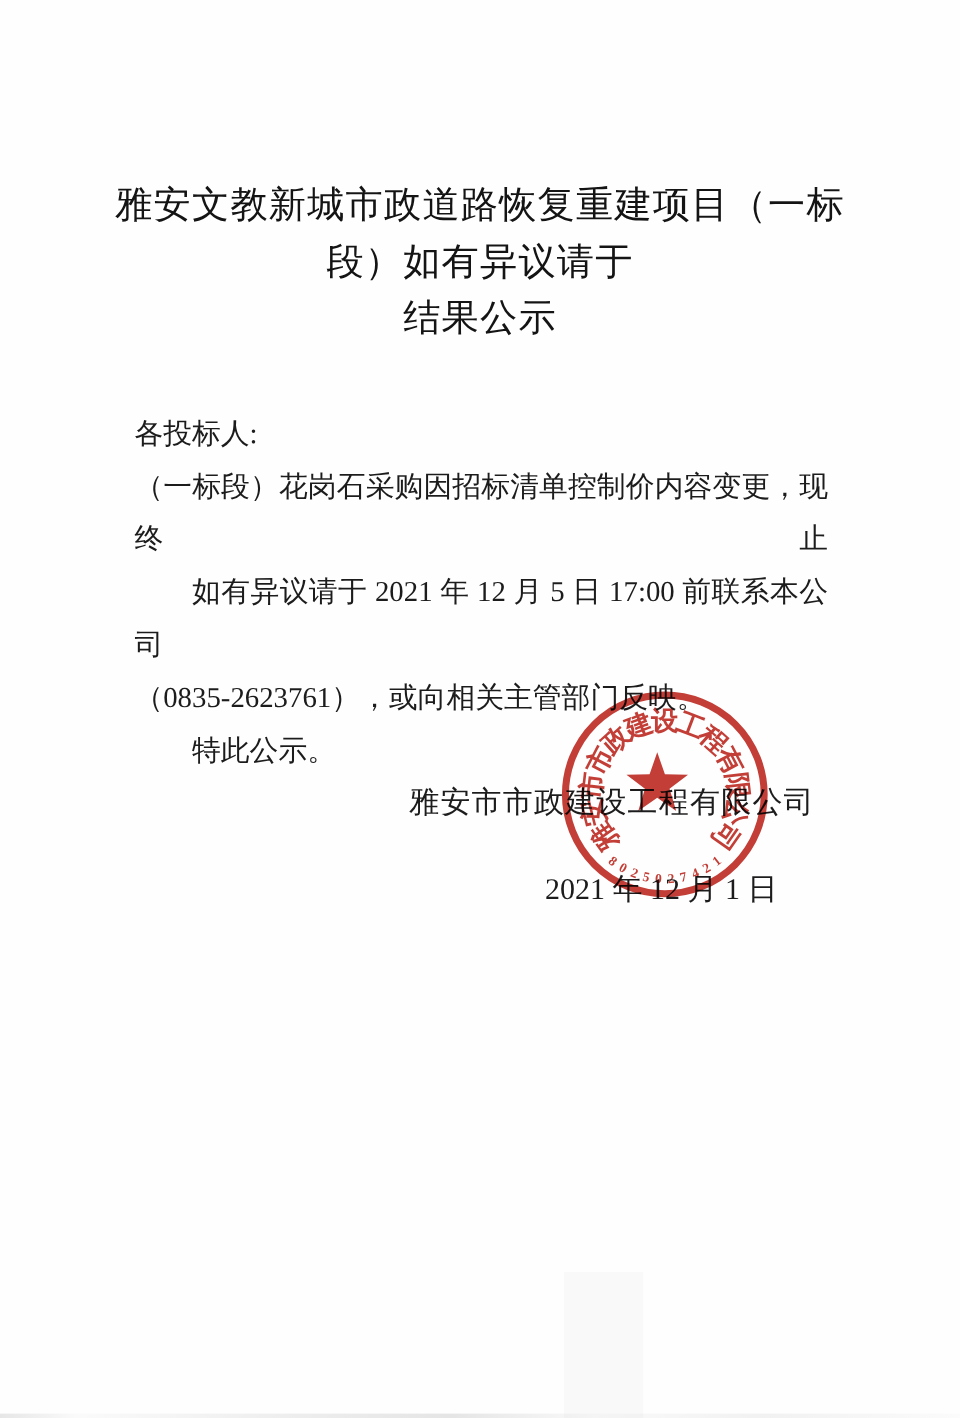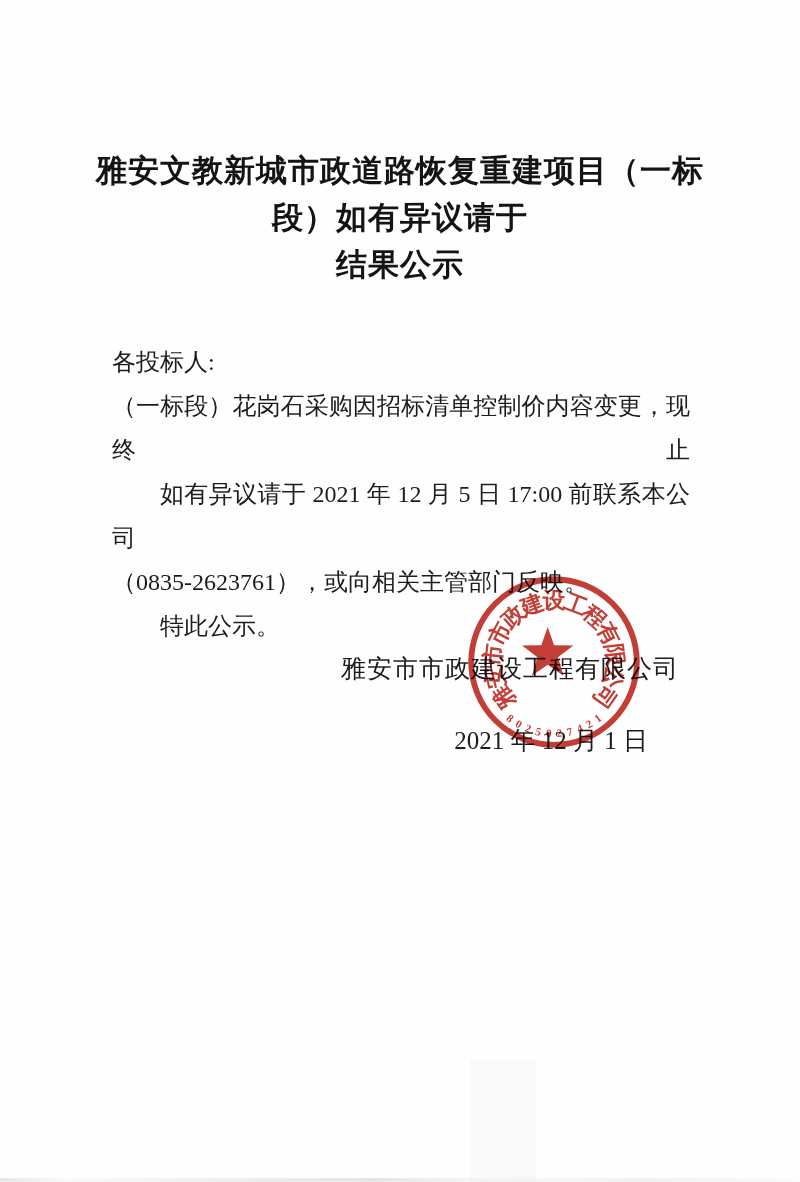--- a/index.html
+++ b/index.html
@@ -10,21 +10,21 @@
     background:#fefefe;
     overflow:hidden;
     font-family:"Liberation Serif", serif;
     color:#1c1c1c;
   }
   
   .title-block {
     position:absolute; top:147px; left:0; right:0;
     text-align:center;
     font-family:"Liberation Sans", sans-serif;
-    font-weight:700;
+    font-weight:400;
     font-size:31px;
     line-height:47px;
     color:#141414;
     letter-spacing:1px;
   }
   
   .body-block {
     position:absolute; top:340px; left:112px; width:578px;
     font-size:24px;
     line-height:44px;

